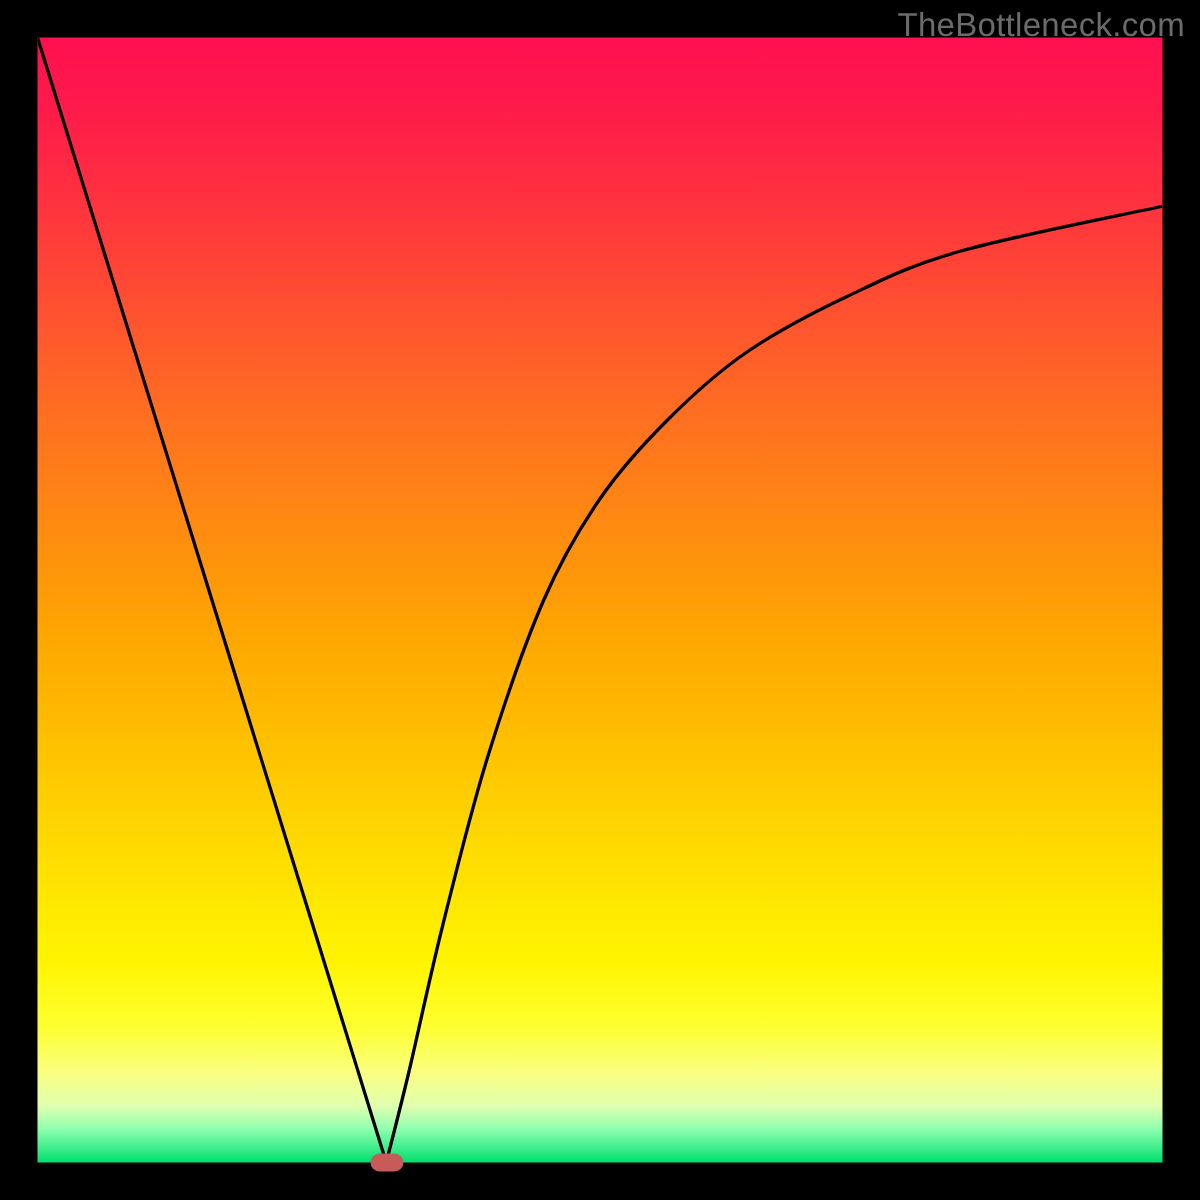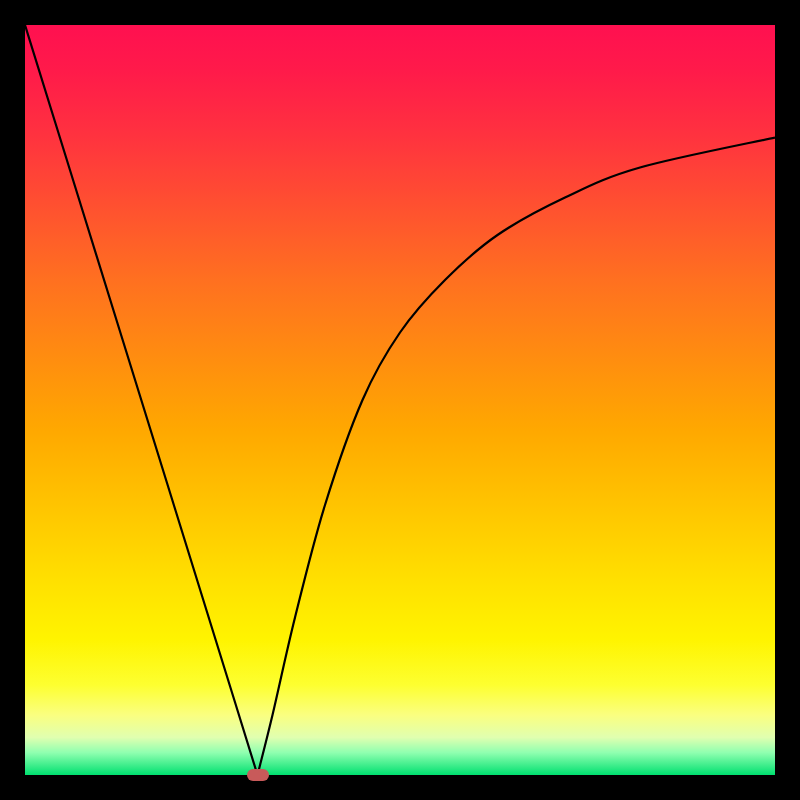--- a/index.html
+++ b/index.html
@@ -72,13 +72,14 @@
 <body>
 
 <div class="frame">
   <div class="plot">
     <svg class="curve" viewBox="0 0 750 750" preserveAspectRatio="none">
       <path d="M0.00 0.00 L30.00 96.75 L60.00 193.50 L90.00 290.25 L120.00 387.00 L150.00 483.75 L180.00 580.50 L210.00 677.25 L232.50 750.00" id="pathLeft" fill="none" stroke="#000000" stroke-width="2.2"></path>
       <path d="M232.50 750.00 C235.00 740.00 241.25 716.25 247.50 690.00 C253.75 663.75 261.25 627.50 270.00 592.50 C278.75 557.50 288.75 516.25 300.00 480.00 C311.25 443.75 325.00 403.75 337.50 375.00 C350.00 346.25 361.25 327.50 375.00 307.50 C388.75 287.50 403.75 271.25 420.00 255.00 C436.25 238.75 452.50 223.75 472.50 210.00 C492.50 196.25 516.25 183.75 540.00 172.50 C563.75 161.25 580.00 152.50 615.00 142.50 C650.00 132.50 727.50 117.50 750.00 112.50" id="pathRight" fill="none" stroke="#000000" stroke-width="2.2"></path>
     </svg>
     <div class="marker" id="marker" style="left: 232.5px; top: 750px; background: rgb(200, 90, 90);"></div>
   </div>
+  <div class="attribution">TheBottleneck.com</div>
 </div>
 
 </body></html>

